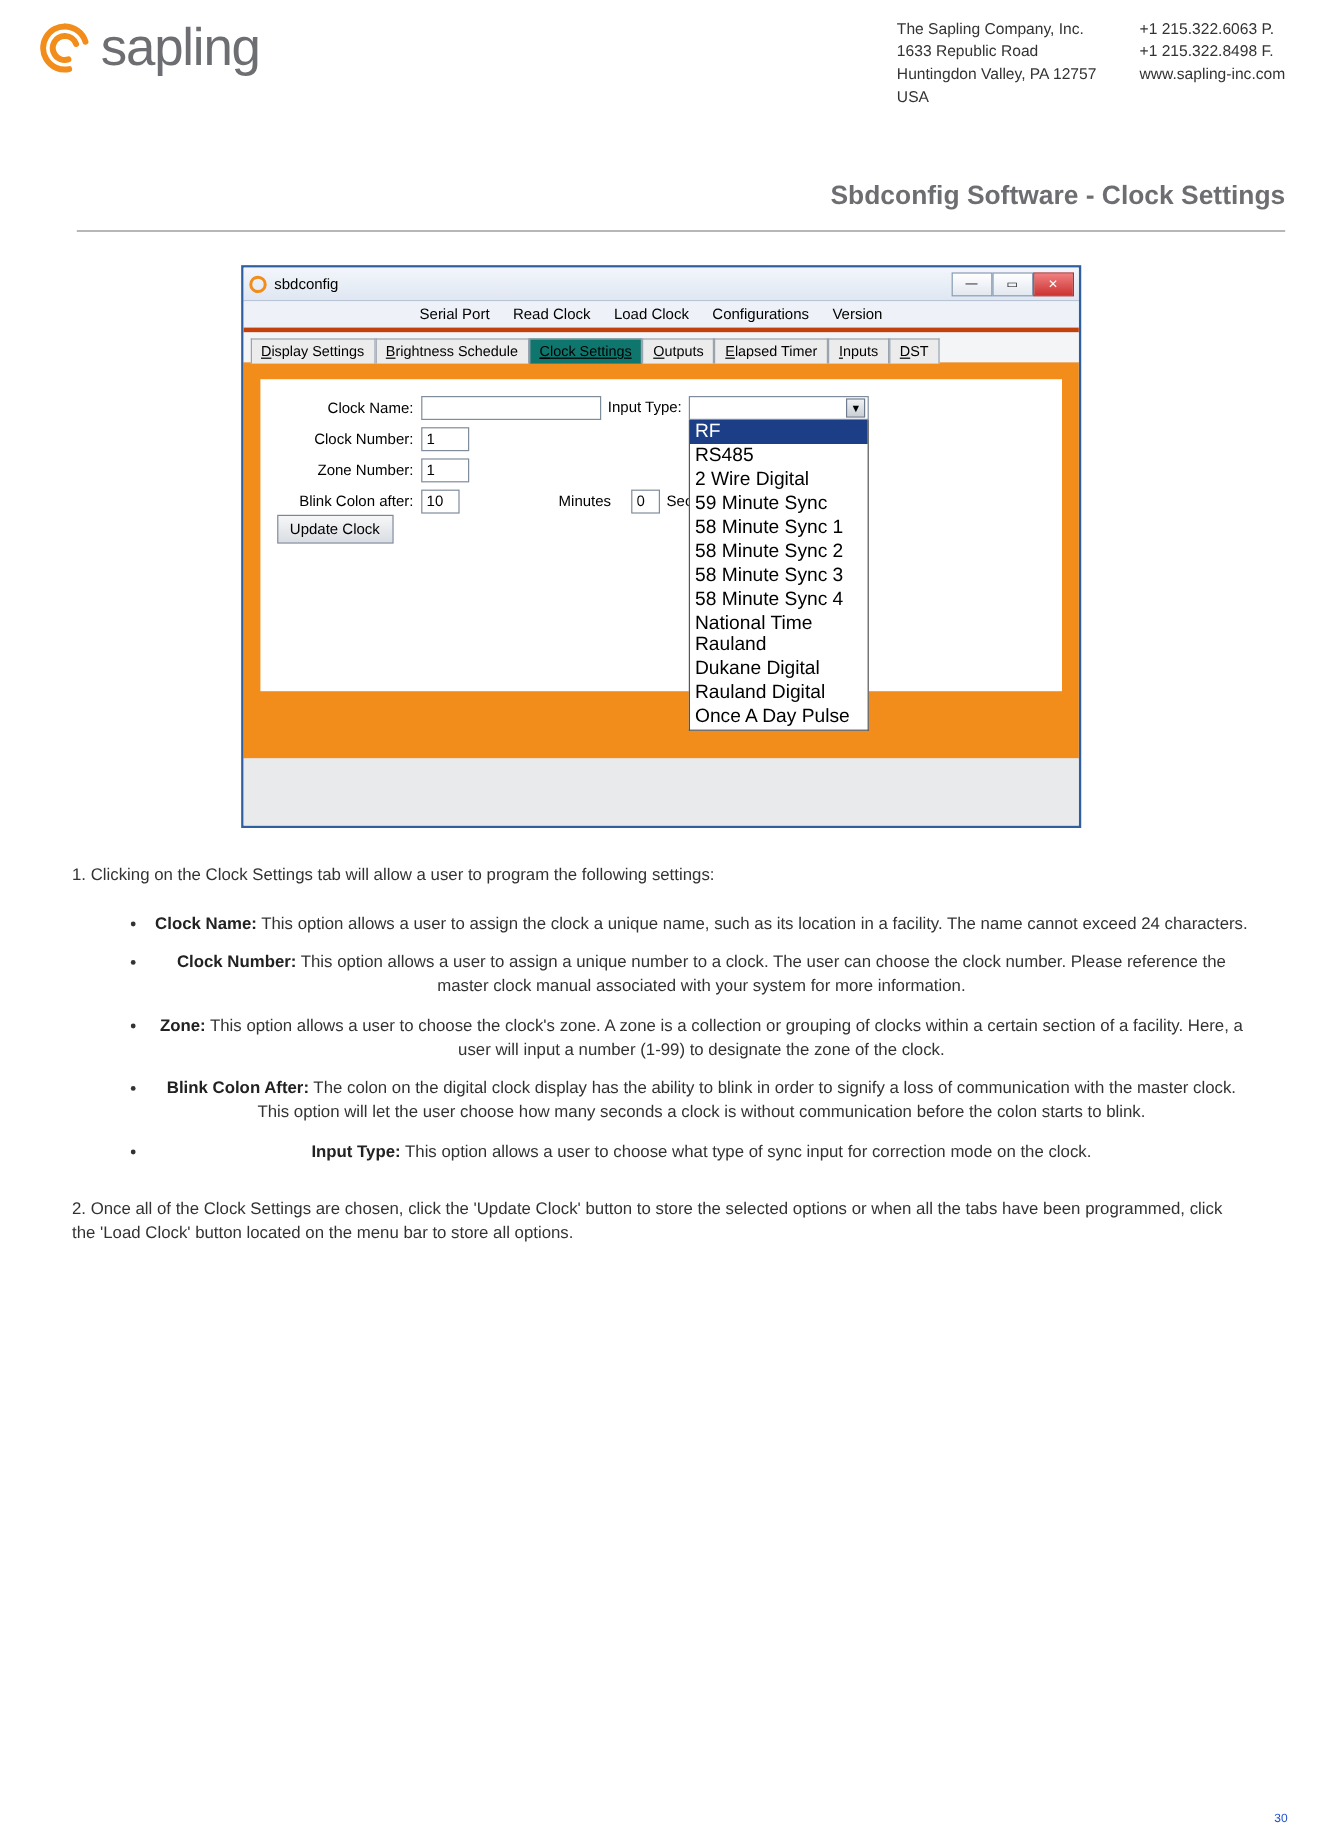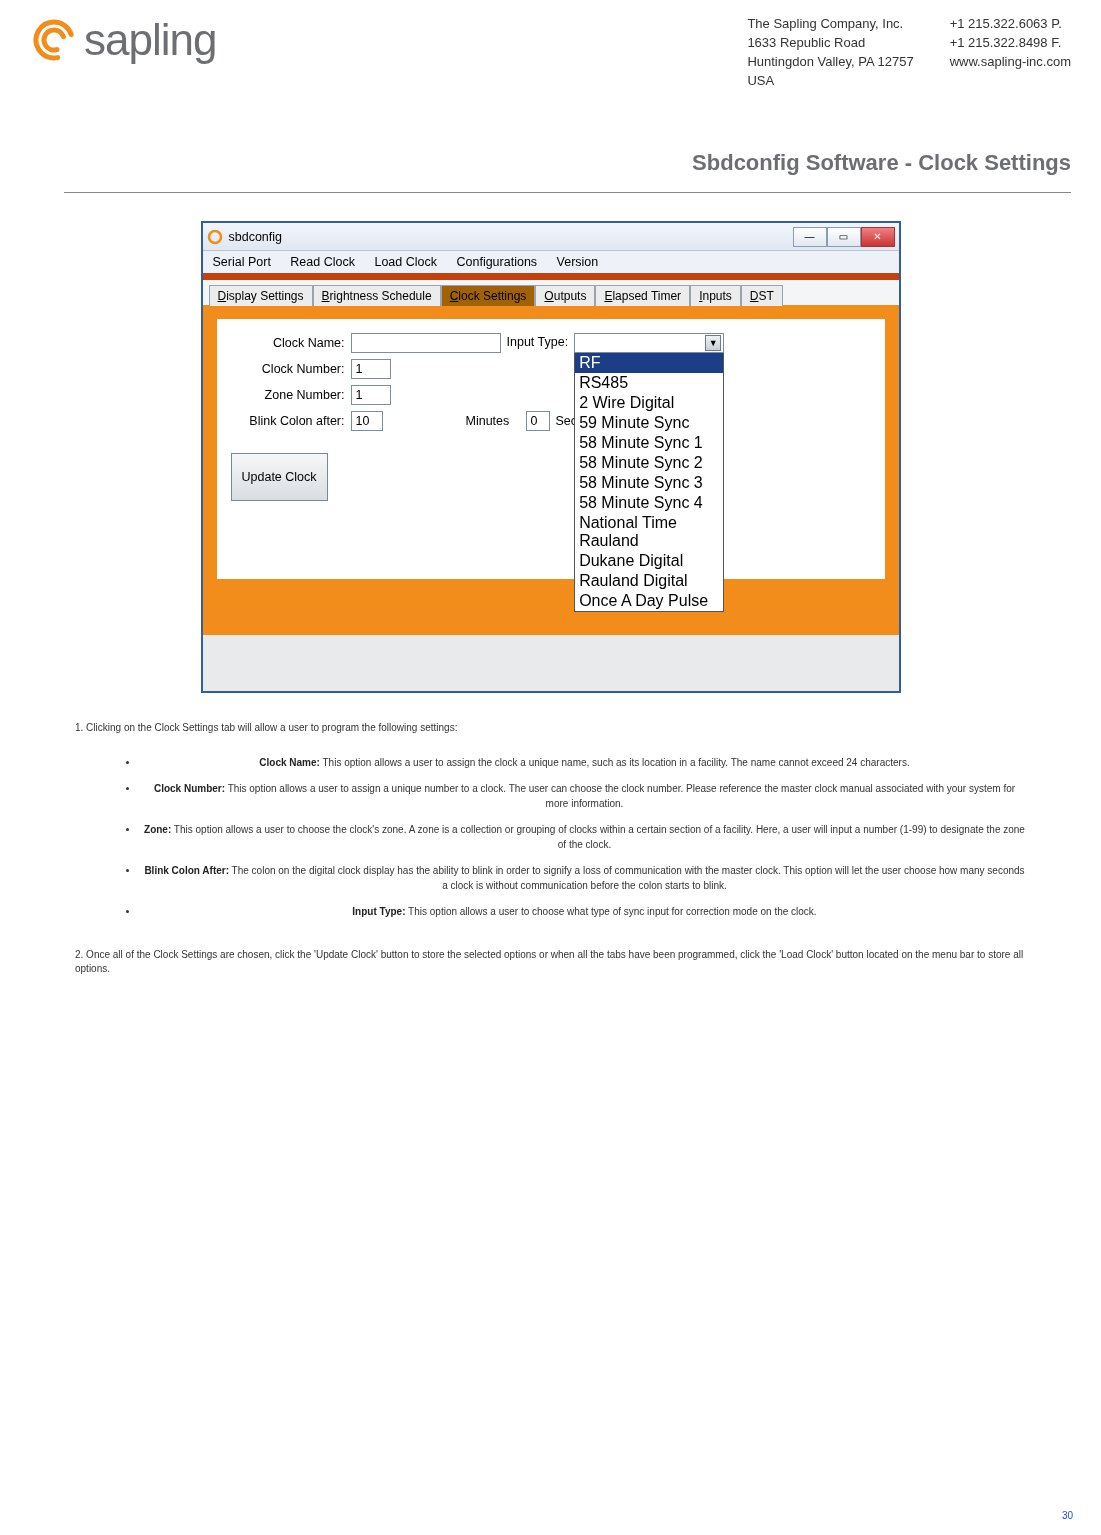--- a/index.html
+++ b/index.html
@@ -58,35 +58,35 @@
   .titlebar .tb-icon { width:16px; height:16px; margin-right:6px; }
   .win-controls { margin-left:auto; display:flex; gap:0; }
   .win-btn {
     width: 34px; height: 20px;
     border:1px solid #8a9db5;
     background: linear-gradient(#fff,#e2e8f0);
     display:flex; align-items:center; justify-content:center;
     font-size:10px;
   }
   .win-btn.close { background: linear-gradient(#f08080,#c33); color:#fff; border-color:#a33; }
-  .menubar { padding: 4px 10px; background:#eef2f8; border-bottom:7px solid #c2410c; }
+  .menubar { padding: 4px 10px; background:#eef2f8; border-bottom:4px solid #c2410c;text-align:center; }
   .menubar span { margin-right: 16px; }
   .tabsrow { padding: 4px 6px 0 6px; background: #f4f5f6; }
   .tabs { display:flex; }
   .tab {
     padding: 3px 8px;
     border: 1px solid #9aa4b0;
     border-bottom: none;
     background: #ececec;
     margin-right: 0px;
     font-size: 12px;
     position: relative;
     top: 1px;
   }
-  .tab.active { background: #a16207; }
+  .tab.active { background: #0f766e; text-decoration: underline; }
   .underline { text-decoration: underline; }
   .panel {
     background: #f28c1a;
     padding: 14px;
     min-height: 330px;
   }
   .inner {
     background: #fff;
     padding: 14px 14px 10px 14px;
     min-height: 260px;
@@ -101,22 +101,22 @@
   }
   .lbl { text-align: right; padding-right: 6px; }
   .tinput {
     border: 1px solid #7f8c9c;
     height: 20px;
     padding: 0 4px;
     background:#fff;
     font: inherit;
   }
   .update-btn {
-    margin-top: 22px;
-    padding: 16px 10px;
+    margin-top: 1px;
+    padding: 4px 10px;
     border: 1px solid #7a8799;
     background: linear-gradient(#f6f7f8,#d9dde2);
     font: inherit;
   }
   .input-type-area {
     position: absolute;
     left: 290px;
     top: 14px;
     display:flex;
     align-items:flex-start;
@@ -135,21 +135,21 @@
     background: linear-gradient(#f0f2f4,#c9cfd6);
     display:flex; align-items:center; justify-content:center;
     font-size:9px;
   }
   .select-list {
     border:1px solid #555; border-top:none; background:#fff;
   }
   .opt { padding: 1px 4px; font-size:16px; }
   .opt.sel { background:#1b3e87; color:#fff; }
   .footerblank { height: 56px; background:#e9eaeb; }
-  .body-text { font-size: 10px; color:#333; margin: 0 45px; line-height:1.45; }
+  .body-text { font-size: 14px; color:#333; margin: 0 30px; line-height:1.45; }
   .intro { margin-bottom: 20px; }
   .bullets { margin: 0 0 28px 64px; }
   .bullets li { margin-bottom: 12px; list-style: disc; padding-left: 4px; text-align: center; }
   .bullets .bold { font-weight: bold; color:#222; }
   .para2 { margin-bottom: 20px; padding-left:0; }
   .page-num {
     position:absolute; bottom: 14px; right: 28px;
     font-size: 10px; color:#1d4ed8;
   }
 </style>

